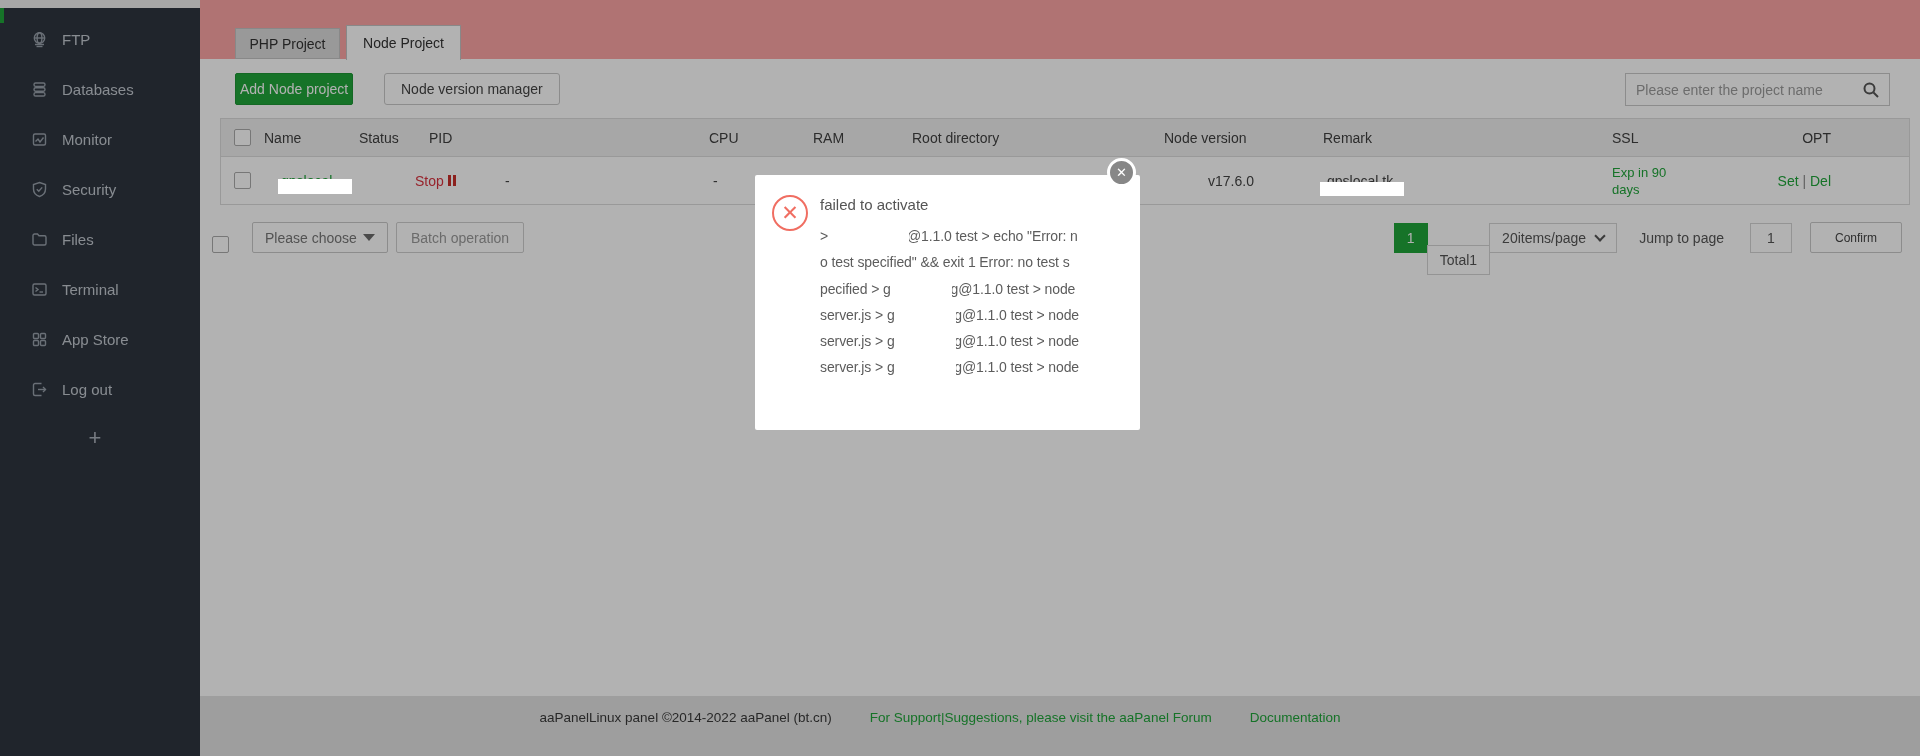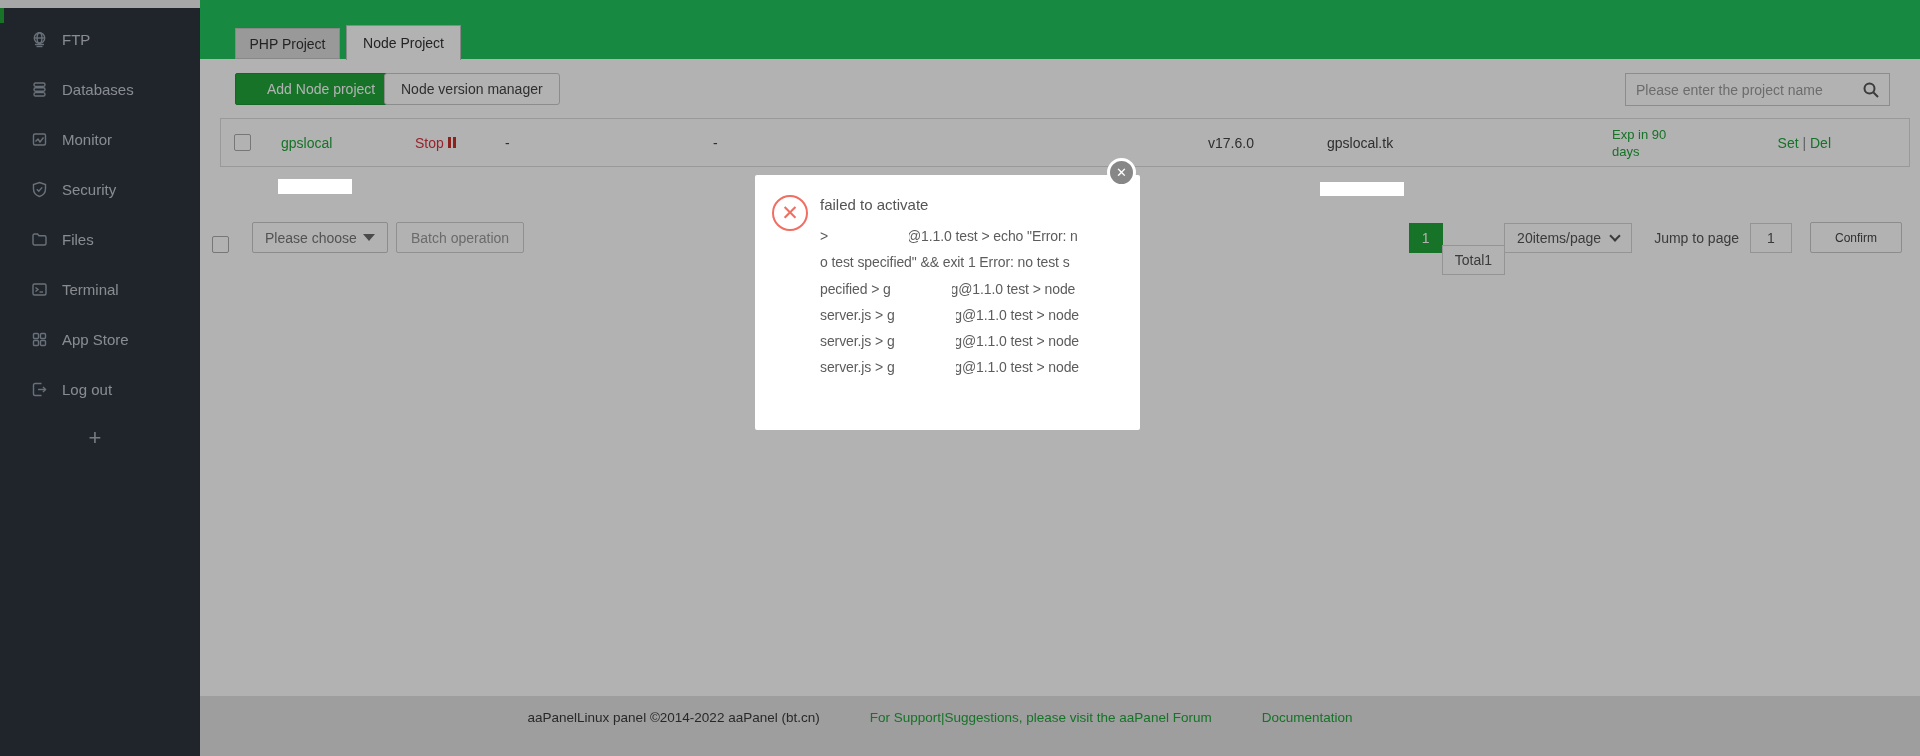--- a/index.html
+++ b/index.html
@@ -9,33 +9,33 @@
   
   .sidebar { position:absolute; left:0; top:8px; width:200px; height:756px; background:#2e3640; z-index:1; }
   .active-sliver { position:absolute; left:0; top:0; width:4px; height:15px; background:#20a53a; }
   .side-list { padding-top:6px; }
   .side-item { height:50px; display:flex; align-items:center; padding-left:30px; cursor:pointer; color:#c3c9d0; font-size:15px; }
   .side-item .sicon { width:18px; height:18px; margin-right:14px; display:flex; align-items:center; justify-content:center; color:#99a1ab; }
   .side-item svg { stroke:#99a1ab; fill:none; stroke-width:1.4; }
   .side-plus { height:48px; display:flex; align-items:center; justify-content:center; color:#aab1ba; font-size:22px; cursor:pointer; padding-right:10px; }
 
   
-  .main { position:absolute; left:200px; top:0; width:1720px; height:756px; background:#22c55e; }
+  .main { position:absolute; left:200px; top:0; width:1720px; height:756px; background:#fca5a5; }
   .panel { position:absolute; left:0; top:59px; width:1720px; height:637px; background:#ffffff; }
-  .footer { position:absolute; left:0; top:696px; width:1720px; height:60px; background:#e2e2e2; display:flex; align-items:flex-start; justify-content:center; padding-top:14px; padding-right:240px; gap:50px; font-size:13.5px; }
+  .footer { position:absolute; left:0; top:696px; width:1720px; height:60px; background:#e2e2e2; display:flex; align-items:flex-start; justify-content:center; padding-top:14px; padding-right:240px; gap:38px; font-size:13.5px; }
   .footer .copy { color:#3a3a3a; }
   .footer .green-link { color:#20a53a; cursor:pointer; }
 
   
   .tab { position:absolute; font-size:14px; color:#333; display:flex; align-items:center; justify-content:center; cursor:pointer; }
   .tab-php { left:35px; top:28px; width:105px; height:31px; background:#dcdcdc; border:1px solid #c3c3c3; }
   .tab-node { left:146px; top:25px; width:115px; height:35px; background:#ffffff; border:1px solid #c3c3c3; border-bottom:none; }
 
   
-  .btn-green { position:absolute; left:35px; top:73px; height:32px; padding:0 31px; background:#20a53a; color:#fff; font-size:14px; border:1px solid #1d9634; border-radius:2px; display:flex; align-items:center; cursor:pointer; }
+  .btn-green { position:absolute; left:35px; top:73px; height:32px; padding:0 4px; background:#20a53a; color:#fff; font-size:14px; border:1px solid #1d9634; border-radius:2px; display:flex; align-items:center; cursor:pointer; }
   .btn-plain { position:absolute; left:184px; top:73px; height:32px; padding:0 16px; background:#fff; color:#444; font-size:14px; border:1px solid #c9c9c9; border-radius:3px; display:flex; align-items:center; cursor:pointer; }
   .search-wrap { position:absolute; left:1425px; top:73px; width:265px; height:33px; border:1px solid #c9c9c9; background:#fff; display:flex; align-items:center; }
   .search-wrap input { flex:1; border:none; outline:none; padding:0 10px; font-size:14px; color:#555; background:transparent; font-family:inherit; }
   .search-wrap input::placeholder { color:#9b9b9b; }
   .search-btn { width:36px; height:100%; display:flex; align-items:center; justify-content:center; cursor:pointer; }
 
   
   .tbl { position:absolute; left:20px; top:118px; width:1690px; border:1px solid #dcdcdc; font-size:14px; }
   .tr { display:flex; align-items:center; }
   .tr-head { height:38px; background:#f0f0f0; color:#404040; border-bottom:1px solid #dcdcdc; }
@@ -59,21 +59,21 @@
   .sel-box { height:31px; border:1px solid #c9c9c9; border-radius:2px; background:#fff; display:flex; align-items:center; font-size:14px; color:#777; cursor:pointer; }
   .sel-choose { margin-left:23px; width:136px; padding:0 12px; justify-content:space-between; }
   .caret-down { width:0; height:0; border-left:6px solid transparent; border-right:6px solid transparent; border-top:7px solid #6c6c6c; }
   .btn-batch { margin-left:8px; height:31px; padding:0 14px; border:1px solid #cfcfcf; border-radius:2px; background:#fff; color:#9a9a9a; font-size:14px; display:flex; align-items:center; cursor:pointer; }
   .pg-group { position:absolute; right:0; top:0; height:31px; display:flex; align-items:center; }
   .pg-box { height:30px; border:1px solid #d4d4d4; background:#fff; display:flex; align-items:center; justify-content:center; font-size:14px; color:#555; margin-left:-1px; cursor:pointer; }
   .pg-cur { width:34px; background:#20a53a; border-color:#20a53a; color:#fff; }
   .pg-total { padding:0 12px; cursor:default;margin-top:44px; }
   .pg-select { padding:0 12px; gap:10px; }
   .chev { width:8px; height:8px; border-right:2px solid #555; border-bottom:2px solid #555; transform:rotate(45deg); margin-top:-4px; }
-  .pg-jump-label { font-size:14px; color:#555; margin:0 11px 0 22px; }
+  .pg-jump-label { font-size:14px; color:#555; margin:0 26px 0 22px; }
   .pg-input { width:42px; height:30px; border:1px solid #d4d4d4; background:#fff; text-align:center; font-size:14px; color:#555; outline:none; font-family:inherit; }
   .pg-confirm { margin-left:18px; width:92px; height:31px; border:1px solid #c9c9c9; border-radius:2px; background:#fff; font-size:12px; color:#444; display:flex; align-items:center; justify-content:center; cursor:pointer; }
 
   
   .mask { position:absolute; left:0; top:0; width:1920px; height:756px; background:rgba(0,0,0,0.30); z-index:50; }
 
   
   .redact-abs { position:absolute; background:#ffffff; z-index:60; }
   .redact-name { left:278px; top:179px; width:74px; height:15px; }
   .redact-remark { left:1320px; top:182px; width:84px; height:14px; }
@@ -199,20 +199,35 @@
     <input type="text" placeholder="Please enter the project name" style="">
     <div class="search-btn">
       <svg width="18" height="18" viewBox="0 0 18 18" style="stroke:#555;fill:none;stroke-width:2;">
           <circle cx="7.5" cy="7.5" r="5"></circle>
           <line x1="11.5" y1="11.5" x2="16" y2="16"></line>
         </svg>
     </div>
   </div>
 
   <div class="tbl">
+    <div class="tr tr-head">
+      <div class="td c-chk">
+          <span class="chk"></span>
+        </div>
+      <div class="td c-name">Name</div>
+      <div class="td c-status">Status</div>
+      <div class="td c-pid">PID</div>
+      <div class="td c-cpu">CPU</div>
+      <div class="td c-ram">RAM</div>
+      <div class="td c-root">Root directory</div>
+      <div class="td c-nver">Node version</div>
+      <div class="td c-remark">Remark</div>
+      <div class="td c-ssl">SSL</div>
+      <div class="td c-opt">OPT</div>
+    </div>
     <div class="tr tr-body">
       <div class="td c-chk">
           <span class="chk"></span>
         </div>
       <div class="td c-name" style="padding-left:17px;">
         <span class="name-link">gpslocal</span>
       </div>
       <div class="td c-status v-status">
         <span class="status-stop">
           <span>Stop</span>

